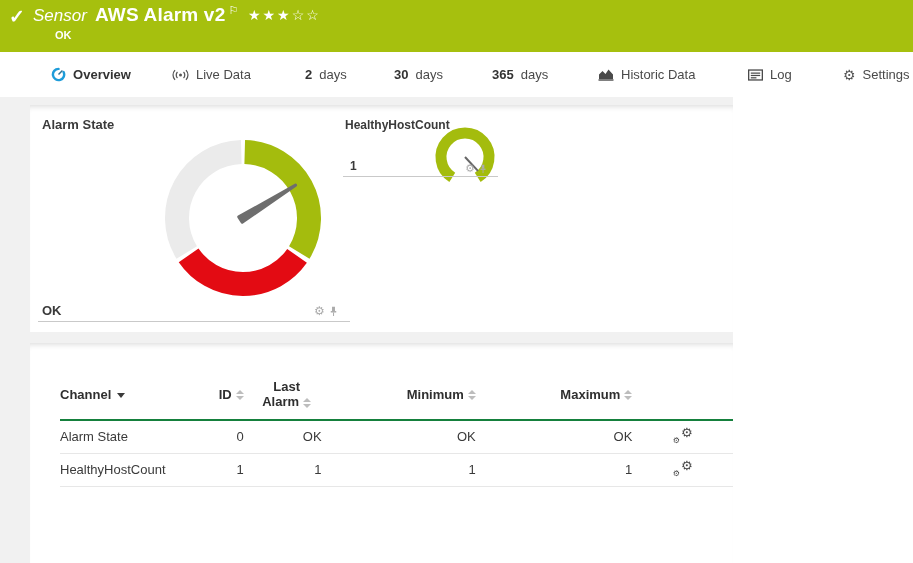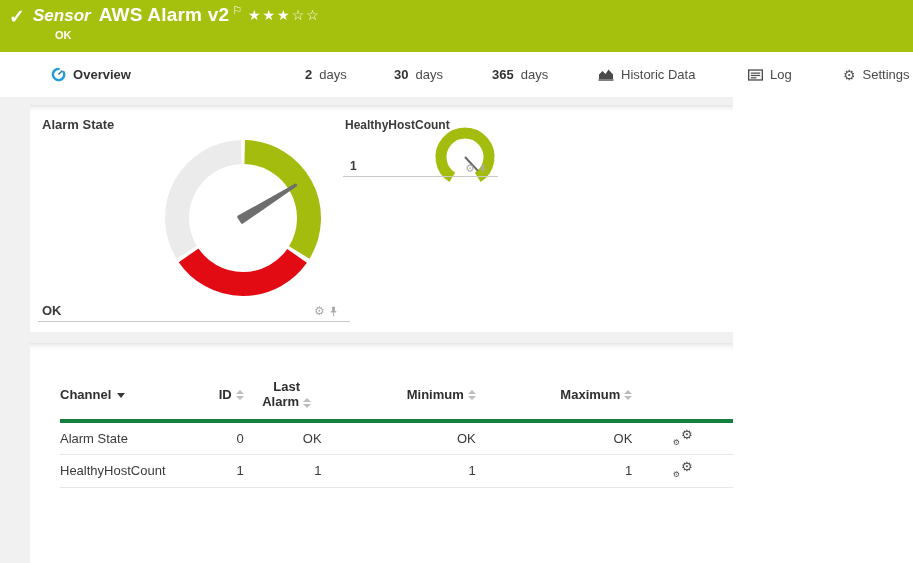--- a/index.html
+++ b/index.html
@@ -5,21 +5,21 @@
   html,body{margin:0;padding:0;}
   body{
     width:913px;height:563px;overflow:hidden;position:relative;
     font-family:"Liberation Sans", sans-serif;background:#fff;
     -webkit-font-smoothing:antialiased;
   }
   
   .topbar{position:absolute;left:0;top:0;width:913px;height:52px;background:#a6c00e;color:#fff;}
   .topbar .check{position:absolute;left:9px;top:5px;font-size:19px;font-weight:bold;}
   .titlerow{position:absolute;left:33px;top:4px;display:flex;align-items:baseline;}
-  .sensor-kind{font-style:italic;font-weight:700;font-size:17px;margin-right:8px;}
+  .sensor-kind{font-style:italic;font-weight:400;font-size:17px;margin-right:8px;}
   .sensor-title{font-weight:bold;font-size:19px;letter-spacing:.2px;}
   .flag{font-size:11px;margin-left:3px;position:relative;top:-7px;}
   .stars{position:absolute;left:248px;top:7px;font-size:14px;letter-spacing:2px;font-family:"DejaVu Sans",sans-serif;}
   .substatus{position:absolute;left:55px;top:29px;font-size:11px;font-weight:bold;}
   
   .tabbar{position:absolute;left:0;top:52px;width:913px;height:45px;background:#fff;}
   .tab{position:absolute;top:0;height:45px;display:flex;align-items:center;gap:7px;
        font-size:13px;color:#4a4a4a;cursor:pointer;white-space:nowrap;}
   .tab .num{font-weight:bold;color:#333;}
   .tab.active{color:#333;font-weight:bold;border-bottom:3px solid #0f766e;justify-content:center;}
@@ -46,21 +46,21 @@
   .tile-hhc{left:313px;top:8px;width:156px;height:80px;}
   .tile-hhc .tile-title{position:absolute;left:2px;top:5px;font-size:12px;}
   .tile-hhc svg.gauge-small{position:absolute;left:90px;top:10px;}
   .tile-hhc .value{position:absolute;left:7px;top:46px;font-size:12px;font-weight:bold;color:#3a3a3a;}
   .tile-hhc .tile-line{left:0;width:155px;top:63px;}
   .tile-hhc .mini-icons{left:122px;top:50px;}
   .tile-hhc .mini-icons .gear-glyph{font-size:11px;}
   
   table.channels{border-collapse:collapse;margin:30px 0 0 30px;font-size:13px;color:#3a3a3a;table-layout:fixed;}
   table.channels th{font-weight:bold;color:#2f2f2f;vertical-align:middle;padding:6px 8px 10px 0;}
-  table.channels thead tr{border-bottom:4px solid #15803d;height:44px;}
+  table.channels thead tr{border-bottom:2px solid #15803d;height:44px;}
   table.channels tbody tr{border-bottom:1px solid #e7e7e7;height:33px;}
   table.channels td{padding:0 8px 0 0;}
   .col-channel{width:175px;text-align:left;}
   .col-id{width:32px;text-align:right;}
   .col-last{width:88px;text-align:right;}
   .col-min{width:195px;text-align:right;}
   .col-max{width:197px;text-align:right;}
   .col-act{width:120px;text-align:center;}
   th.col-last{text-align:center;line-height:15px;}
   .sort{display:inline-block;vertical-align:middle;margin-left:4px;}
@@ -87,20 +87,30 @@
   <span class="substatus">OK</span>
 </div>
 
 <div class="tabbar">
   <div class="tab active" style="left:30px;width:122px;">
     <svg width="15" height="15" viewBox="0 0 16 16">
       <path d="M 8 2 A 6 6 0 1 0 13.4 5.3" fill="none" stroke="#1e9cd9" stroke-width="2.6" stroke-linecap="round"></path>
       <line x1="8" y1="8" x2="12.2" y2="3.8" stroke="#2e7296" stroke-width="1.6"></line>
     </svg>
     <span>Overview</span>
+  </div>
+  <div class="tab" style="left:172px;">
+    <svg width="17" height="12" viewBox="0 0 18 12">
+      <circle cx="9" cy="6" r="1.6" fill="#555"></circle>
+      <path d="M5.8 2.8 A4.5 4.5 0 0 0 5.8 9.2" fill="none" stroke="#555" stroke-width="1.3"></path>
+      <path d="M12.2 2.8 A4.5 4.5 0 0 1 12.2 9.2" fill="none" stroke="#555" stroke-width="1.3"></path>
+      <path d="M3.2 0.8 A7.5 7.5 0 0 0 3.2 11.2" fill="none" stroke="#555" stroke-width="1.3"></path>
+      <path d="M14.8 0.8 A7.5 7.5 0 0 1 14.8 11.2" fill="none" stroke="#555" stroke-width="1.3"></path>
+    </svg>
+    <span>Live Data</span>
   </div>
   <div class="tab" style="left:305px;">
     <span class="num">2</span>
     <span>days</span>
   </div>
   <div class="tab" style="left:394px;">
     <span class="num">30</span>
     <span>days</span>
   </div>
   <div class="tab" style="left:492px;">

